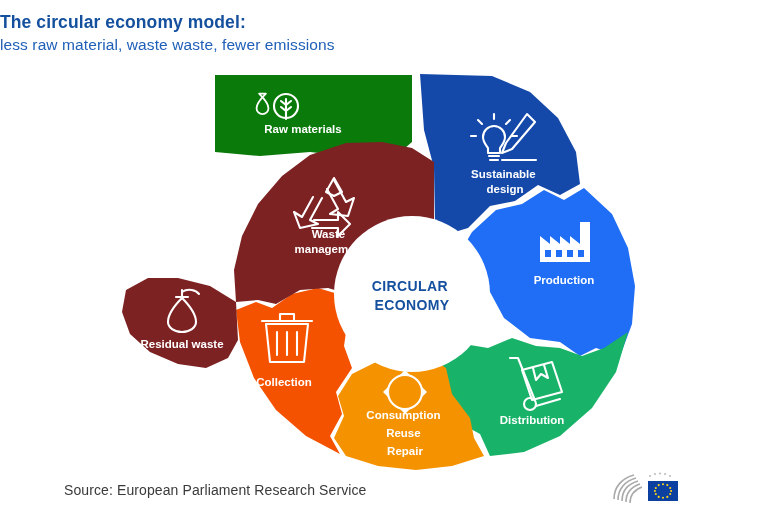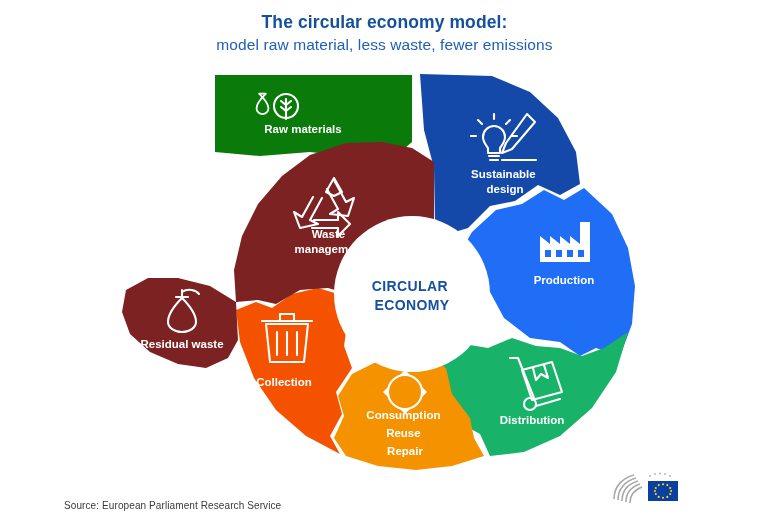--- a/index.html
+++ b/index.html
@@ -6,21 +6,21 @@
   html,body{margin:0;padding:0;}
   body{
     width:769px;height:513px;
     background:#ffffff;
     font-family:"Liberation Sans",sans-serif;
     overflow:hidden;position:relative;
   }
   #page{position:absolute;inset:0;}
 
   
-  .heading{position:absolute;left:0;right:0;top:10px;text-align:center;}
+  .heading{position:absolute;left:0;right:0;top:10px;}
   .heading .line1{
     font-size:17.5px;font-weight:bold;color:#14509e;letter-spacing:.1px;
     line-height:24px;
   }
   .heading .line2{
     font-size:15.5px;font-weight:normal;color:#2060b8;letter-spacing:.1px;
     line-height:22px;
   }
 
   
@@ -35,34 +35,34 @@
   .center-label{
     fill:#14509e;font-family:"Liberation Sans",sans-serif;
     font-size:14px;font-weight:bold;text-anchor:middle;letter-spacing:.4px;
   }
   .ico{fill:none;stroke:#ffffff;stroke-width:2.1;
        stroke-linecap:round;stroke-linejoin:round;}
   .ico-fill{fill:#ffffff;stroke:none;}
 
   
   .source{
-    position:absolute;left:64px;top:500px;
-    font-size:10px;color:#3a3a3a;letter-spacing:.1px;white-space:nowrap;text-align:right;
+    position:absolute;left:64px;top:482px;
+    font-size:14px;color:#3a3a3a;letter-spacing:.1px;white-space:nowrap;text-align:right;
   }
   .eu-logo{position:absolute;left:612px;top:470px;width:84px;height:34px;}
   .eu-logo svg{display:block;}
 </style>
 </head>
 <body>
 
 <div id="page">
 
   <div class="heading">
     <div class="line1">The circular economy model:</div>
-    <div class="line2">model raw material, less waste, fewer emissions</div>
+    <div class="line2">less raw material, waste waste, fewer emissions</div>
   </div>
 
   <div class="wheel-wrap">
     <svg viewBox="0 0 620 420" xmlns="http://www.w3.org/2000/svg">
 
       <g>
         <path d="M155 19 L352 19 L352 86 L330 105 L250 96 L200 100 L155 96 Z" fill="#0a7a0a"></path>
         <g transform="translate(196,36)">
           <path class="ico" d="M14 2 C6 10 3 15 3 19 a7 7 0 0 0 14 0 c0 -4 -3 -9 -11 -17 Z" transform="translate(-2,0) scale(.85)"></path>
           <circle class="ico" cx="30" cy="14" r="12"></circle>

